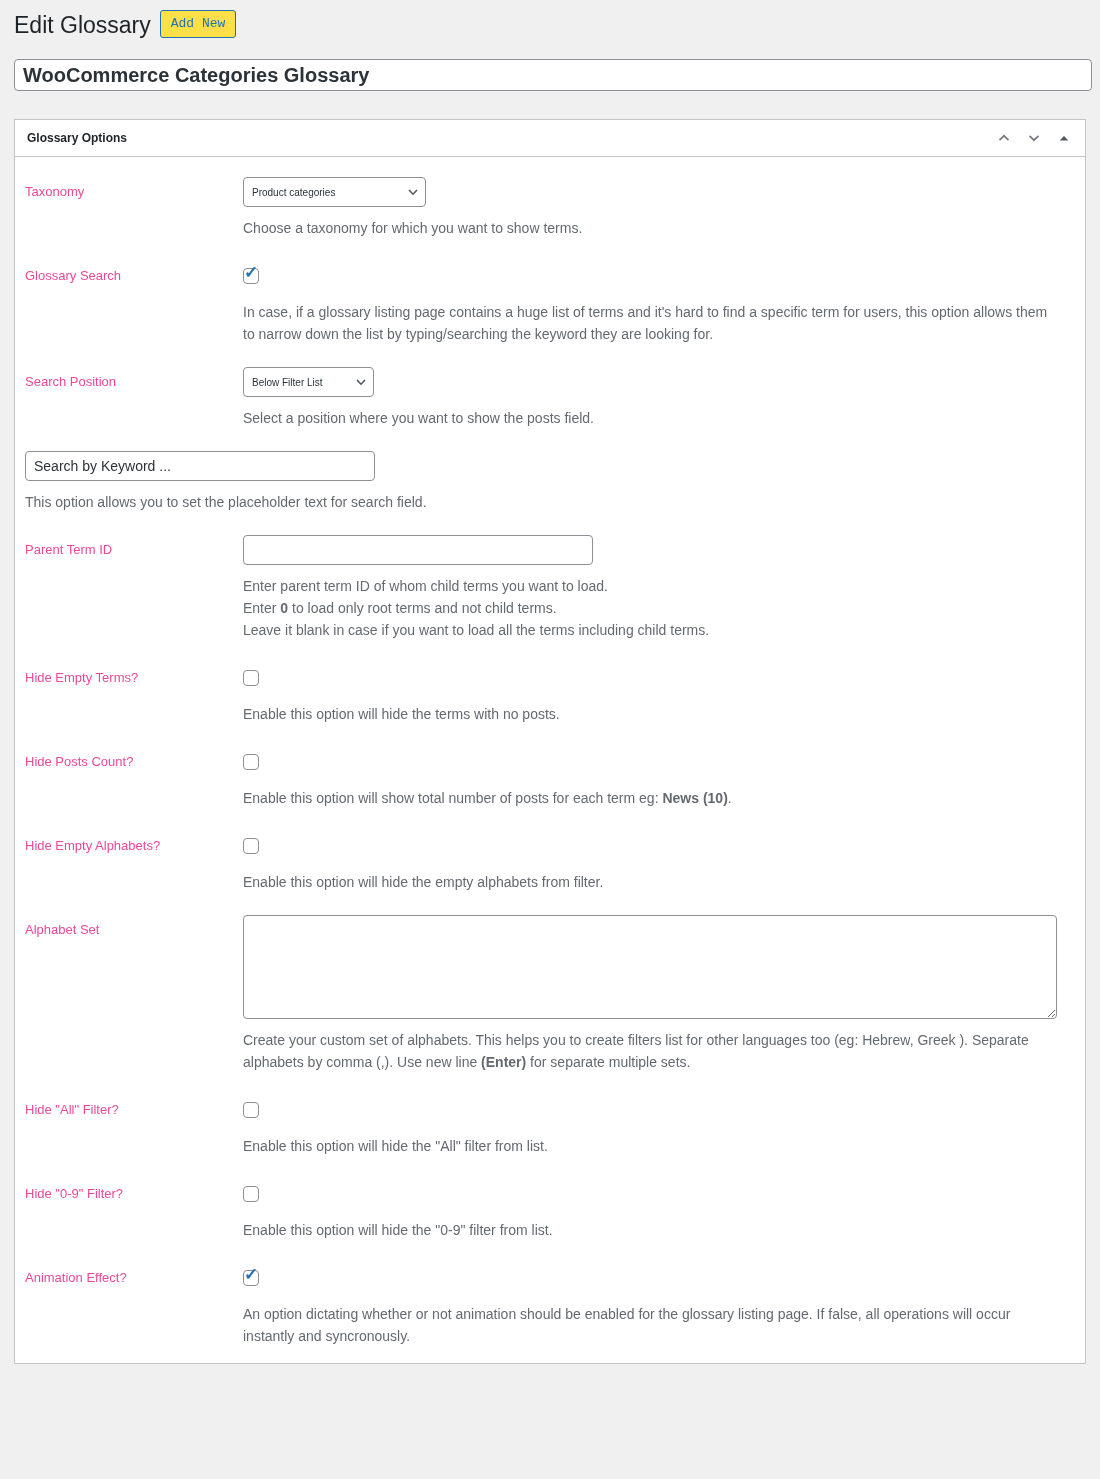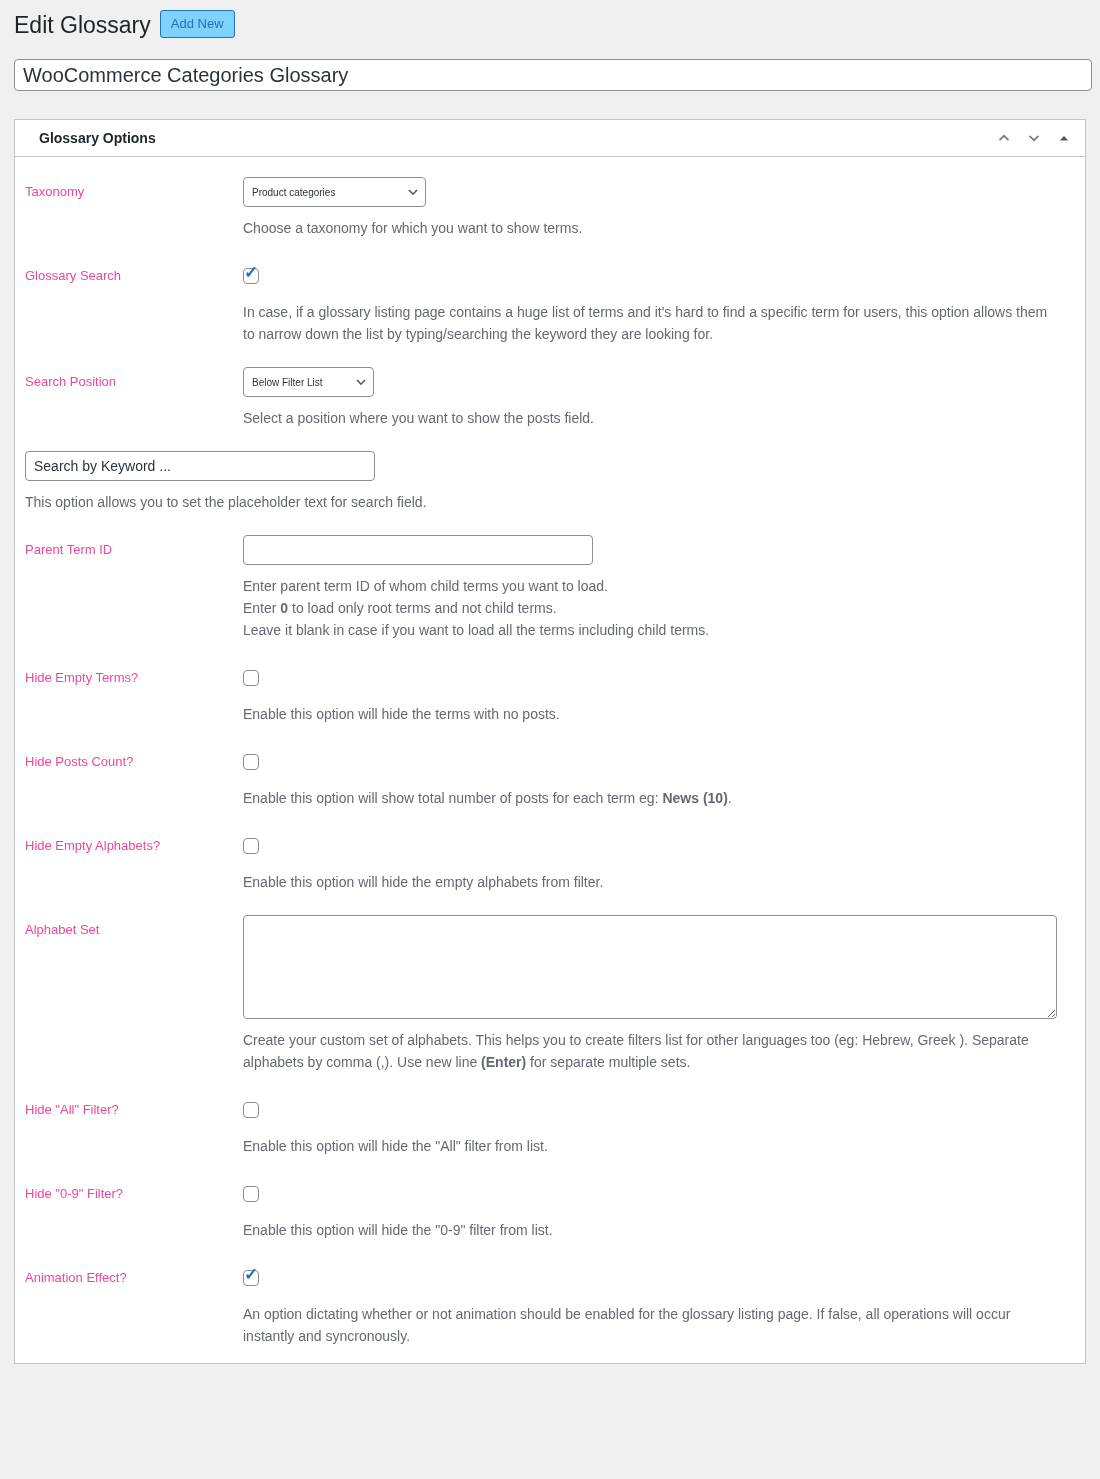--- a/index.html
+++ b/index.html
@@ -11,39 +11,39 @@
     width: 1100px;
     min-height: 1479px;
   }
   .wrap { padding: 8px 8px 20px 14px; }
 
   
   .page-head { display: flex; align-items: flex-start; gap: 9px; padding-top: 2px; height: 34px; }
   h1.page-title { font-size: 23px; font-weight: 400; margin: 0; color: #1d2327; line-height: 30px; }
   .add-new-btn {
     display: inline-block; font-size: 13px; line-height: 1.4;
-    padding: 4px 10px; background: #7dd3fc; border: 1px solid #2271b1;
-    color: #2271b1; border-radius: 3px; cursor: pointer; text-decoration: none;
+    padding: 4px 10px; background: #fde047; border: 1px solid #2271b1;
+    color: #2271b1; border-radius: 3px; cursor: pointer; text-decoration: none; font-family: Liberation Mono, monospace;
   }
 
   
   .title-input {
     display: block; width: 100%; height: 32px; margin-top: 17px;
     font-family: inherit; font-size: 20px; color: #2c3338;
     padding: 2px 8px; background: #fff;
-    border: 1px solid #8c8f94; border-radius: 4px; outline: none;
+    border: 1px solid #8c8f94; border-radius: 4px; outline: none; font-weight: bold;
   }
 
   
   .postbox { background: #fff; border: 1px solid #c3c4c7; margin-top: 28px; margin-right: 6px; }
   .postbox-header {
     display: flex; justify-content: space-between; align-items: center;
     border-bottom: 1px solid #c3c4c7; height: 37px; padding-left: 12px;
   }
-  .postbox-header .hndle { font-size: 14px; font-weight: 600; color: #1d2327; margin: 12px; }
+  .postbox-header .hndle { font-size: 12px; font-weight: 600; color: #1d2327; margin: 0; }
   .handle-actions { display: flex; align-items: center; padding-right: 6px; }
   .handle-btn {
     width: 30px; height: 30px; display: flex; align-items: center; justify-content: center;
     background: none; border: 0; padding: 0; cursor: pointer; color: #787c82;
   }
 
   .inside { padding: 20px 28px 6px 10px; }
 
   
   .field-row { display: flex; align-items: flex-start; margin-bottom: 22px; }

